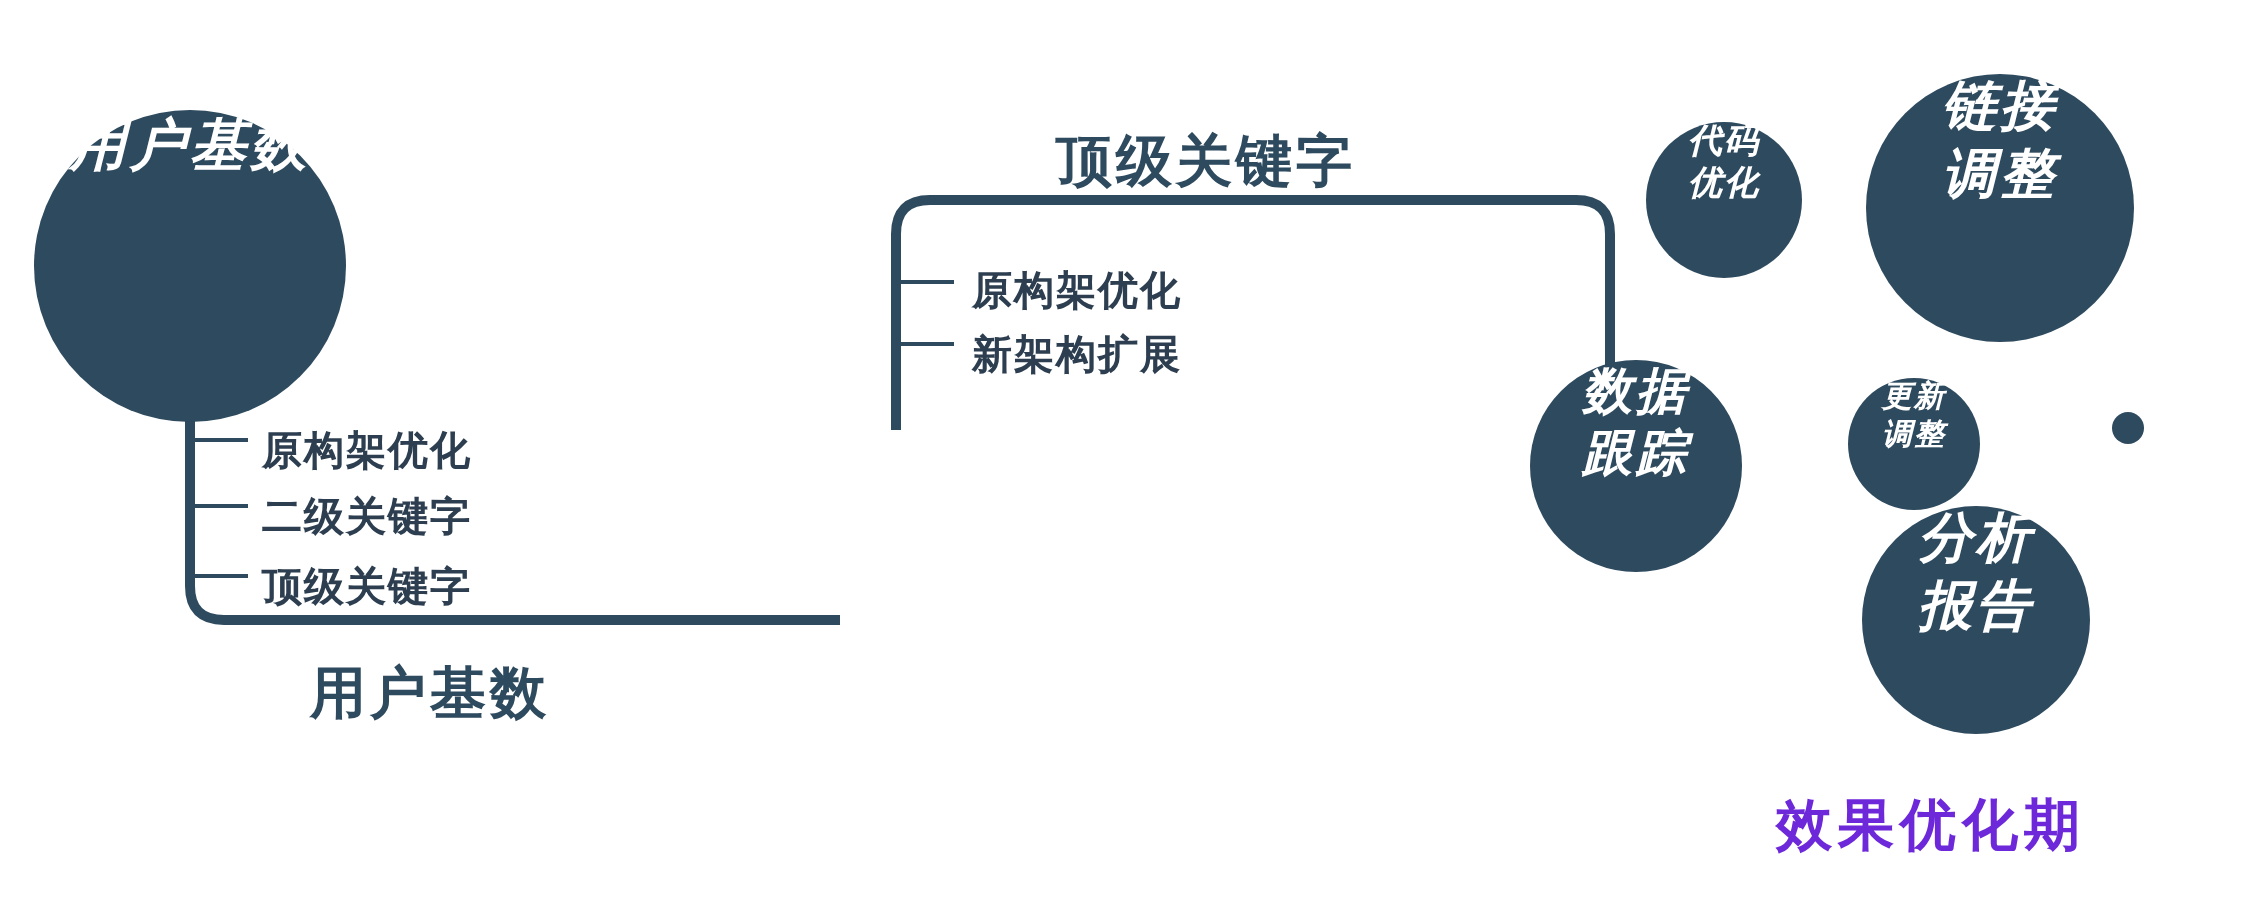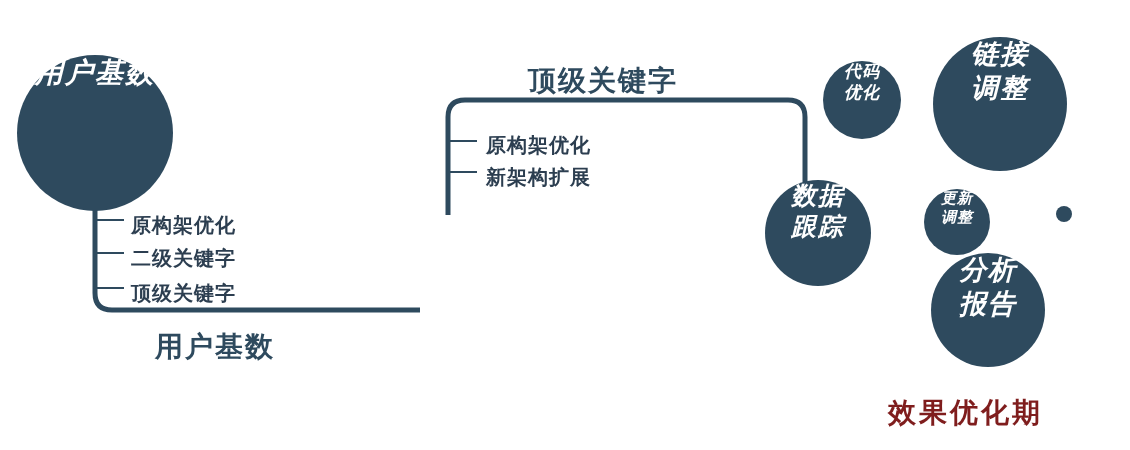--- a/index.html
+++ b/index.html
@@ -68,21 +68,21 @@
   .tick-l2 { left: 131px; top: 245px; }
   .tick-l3 { left: 131px; top: 280px; }
   .tick-m1 { left: 486px; top: 132px; }
   .tick-m2 { left: 486px; top: 164px; }
 
   .footer-label {
     position: absolute;
     left: 888px; top: 394px;
     font-size: 28px;
     font-weight: 600;
-    color: #7f1d1d;
+    color: #6d28d9;
     letter-spacing: 3px;
     white-space: nowrap;
   }
 </style>
 </head>
 <body>
 
 <div class="stage">
 
   <svg class="connectors" viewBox="0 0 1130 450" xmlns="http://www.w3.org/2000/svg" aria-hidden="true">

